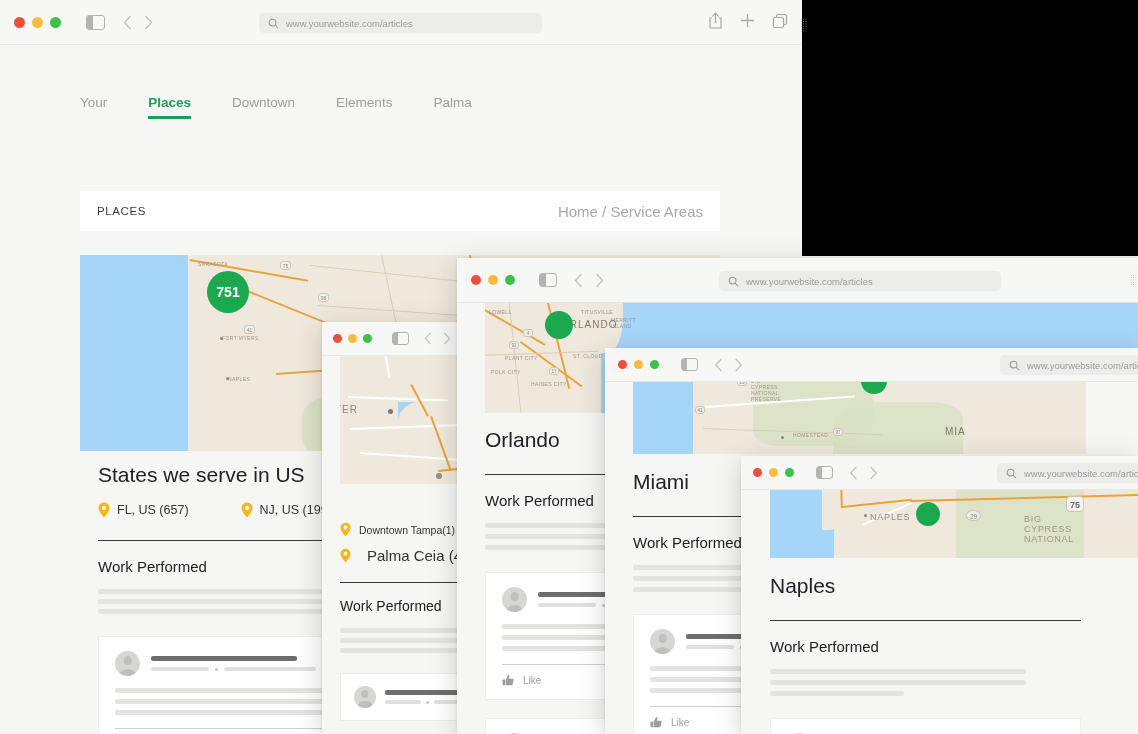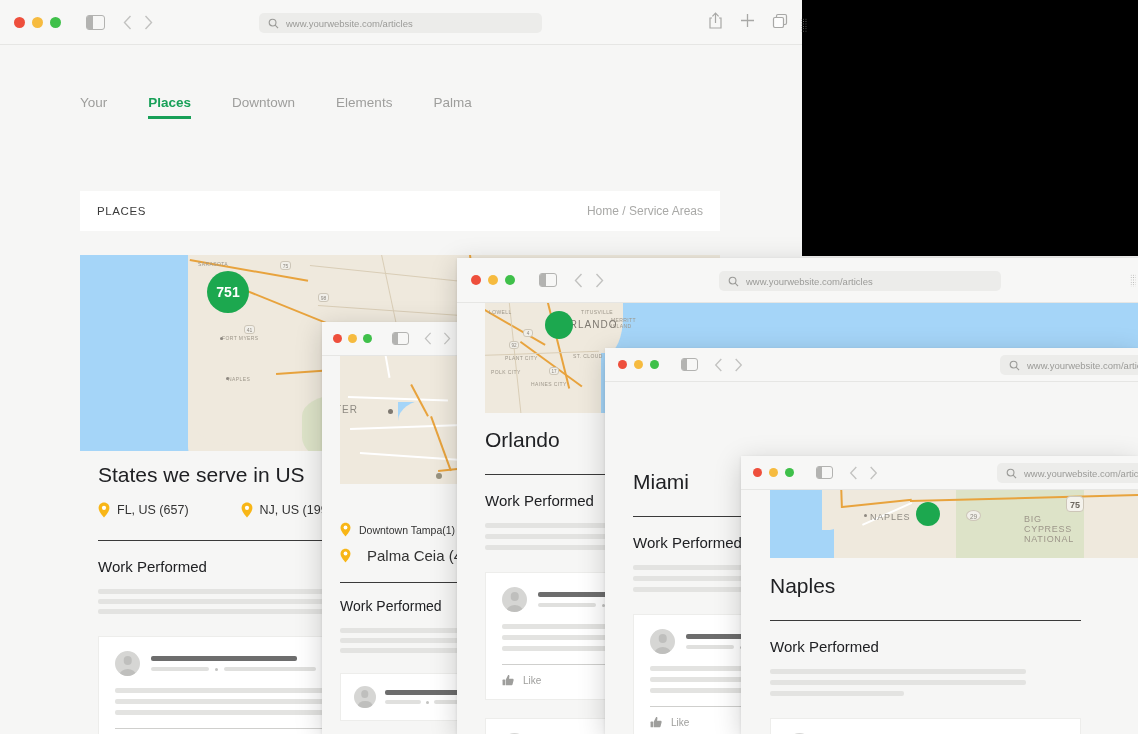--- a/index.html
+++ b/index.html
@@ -149,21 +149,21 @@
         <a href="#">Your</a>
         <a href="#" class="active">Places</a>
         <a href="#">Downtown</a>
         <a href="#">Elements</a>
         <a href="#">Palma</a>
       </nav>
     </div>
 
     <div class="crumbbar" style="position:absolute; left:80px; top:146px; width:640px; height:40px; padding:0 17px;">
       <span class="t" style="font-size:11.5px;">PLACES</span>
-      <span class="c" style="font-size:12px;">Home / Service Areas</span>
+      <span class="c" style="font-size:15px;">Home / Service Areas</span>
     </div>
 
     <div class="map" style="position:absolute; left:80px; top:210px; width:640px; height:196px;">
       <div class="land" style="left:108px; top:-20px; width:330px; height:240px; border-radius:0 0 40% 12%;"></div>
       <div class="land" style="left:108px; top:0px; width:240px; height:190px; border-radius:0 0 55% 18%;"></div>
       <div class="land" style="left:330px; top:-20px; width:330px; height:190px;"></div>
       <div class="land" style="left:190px; top:155px; width:200px; height:60px; border-radius:0 30% 40% 10%;"></div>
       <div class="green-area" style="left:268px; top:76px; width:62px; height:60px; border-radius:40% 30% 44% 28%;"></div>
       <div class="green-area" style="left:222px; top:140px; width:120px; height:70px; border-radius:30% 40% 30% 40%;"></div>
       <div class="rd" style="left:110px;top:4px;width:120px;transform:rotate(10deg);"></div>
@@ -443,20 +443,37 @@
     <div class="urlbar" style="position:absolute; left:395px; top:7px; width:280px; height:20px; padding:0 9px; gap:7px;">
       <svg class="mag" width="11" height="11" viewBox="0 0 12 12">
         <circle cx="5" cy="5" r="3.7" fill="none" stroke="#9b9b98" stroke-width="1.2"></circle>
         <line x1="7.8" y1="7.8" x2="11" y2="11" stroke="#9b9b98" stroke-width="1.2"></line>
       </svg>
       <span class="u" style="font-size:9.5px;">www.yourwebsite.com/articles</span>
     </div>
   </div>
 
   <div class="page">
+    <div class="map" style="position:absolute; left:28px; top:0; width:453px; height:72px;">
+      <div class="land" style="left:60px;top:-12px;width:250px;height:96px;border-radius:0 0 20% 0;"></div>
+      <div class="land" style="left:240px;top:-12px;width:230px;height:100px;"></div>
+      <div class="green-area" style="left:120px;top:-12px;width:120px;height:76px;border-radius:26% 18% 32% 20%;"></div>
+      <div class="green-area" style="left:200px;top:20px;width:130px;height:70px;border-radius:32% 24% 28% 30%;"></div>
+      <div class="rdw" style="left:72px;top:24px;width:150px;transform:rotate(-4deg);"></div>
+      <div class="rd-thin" style="left:70px;top:46px;width:180px;transform:rotate(2deg);"></div>
+
+      <div class="lbl" style="left:118px;top:-4px;">BIG<br>CYPRESS<br>NATIONAL<br>PRESERVE</div>
+      <div class="lbl" style="left:160px;top:50px;">HOMESTEAD</div>
+      <div class="lbl big" style="left:312px;top:44px;color:#7d7870;">MIA</div>
+      <div class="shield" style="left:104px;top:-4px;width:10px;height:8px;font-size:4.6px;line-height:8px;">29</div>
+      <div class="shield" style="left:62px;top:24px;width:10px;height:8px;font-size:4.6px;line-height:8px;">41</div>
+      <div class="shield" style="left:200px;top:46px;width:10px;height:8px;font-size:4.6px;line-height:8px;">97</div>
+      <div class="dot" style="left:148px;top:54px;"></div>
+      <div class="marker" style="left:228px; top:-14px; width:26px; height:26px;"></div>
+    </div>
 
     <div style="position:absolute; left:28px; top:88px; width:278px;">
       <div class="h-title" style="font-size:21px;">Miami</div>
       <div class="rule" style="margin-top:22px; width:278px;"></div>
       <div class="sub-title" style="font-size:15px; margin-top:17px;">Work Performed</div>
       <div style="margin-top:14px;">
         <div class="bar" style="height:5px;width:278px;margin-bottom:6px;"></div>
         <div class="bar" style="height:5px;width:278px;margin-bottom:6px;"></div>
         <div class="bar" style="height:5px;width:278px;"></div>
       </div>

